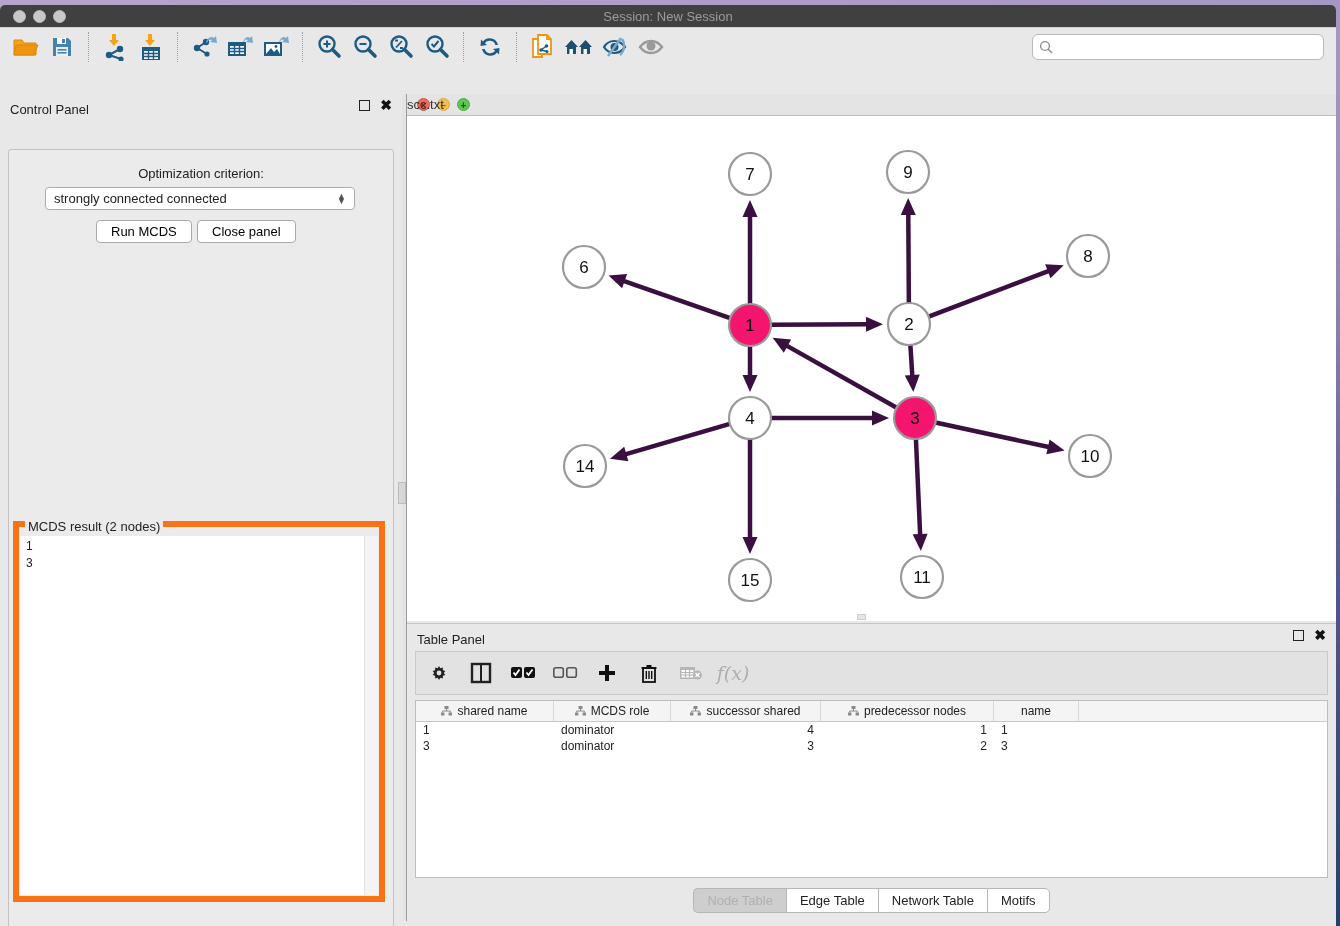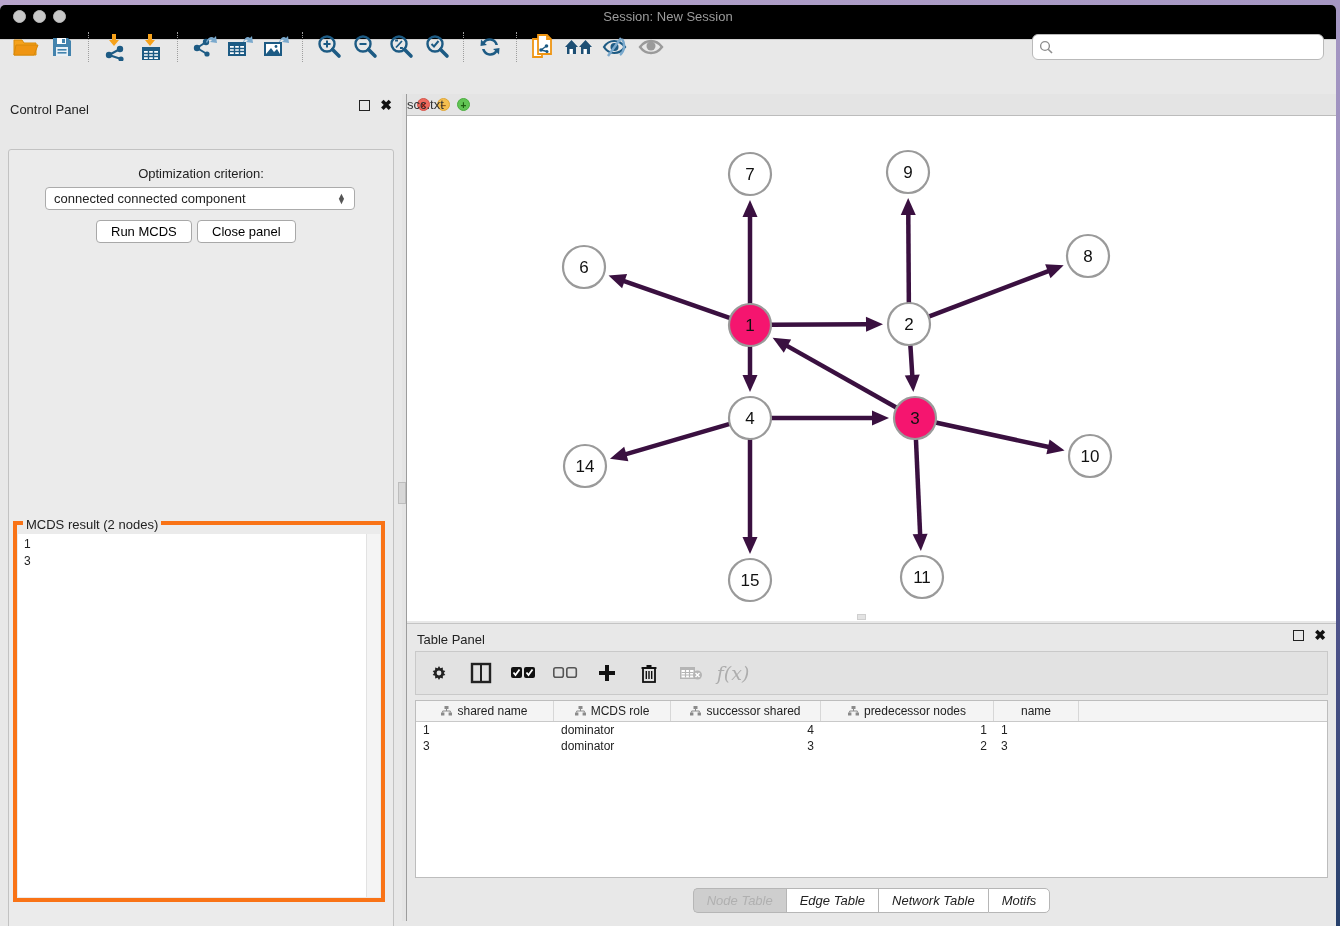--- a/index.html
+++ b/index.html
@@ -4,21 +4,21 @@
 <style>
   * { box-sizing: border-box; margin: 0; padding: 0; }
   html,body { width:1340px; height:926px; overflow:hidden; }
   body {
     font-family:"Liberation Sans",sans-serif;
     background:linear-gradient(165deg,#b7a4cb 0%,#9b8fbe 45%,#51548c 75%,#27406b 100%);
     position:relative; color:#222;
   }
   #app{position:absolute;left:0;top:5px;width:1336px;height:921px;background:#e8e8e8;border-radius:5px 5px 0 0;overflow:hidden;}
   
-  #titlebar{position:absolute;left:0;top:0;width:100%;height:35px;background:#000000;border-bottom:1px solid #d0d0d0;}
+  #titlebar{position:absolute;left:0;top:0;width:100%;height:23px;background:#404040;border-bottom:1px solid #d0d0d0;}
   .tl{position:absolute;top:5px;width:13px;height:13px;border-radius:50%;background:#c8c8c8;border:1px solid #b9b9b9;}
   #titlebar .t1{left:13px}#titlebar .t2{left:33px}#titlebar .t3{left:53px}
   #main-title{position:absolute;left:0;right:0;top:4px;text-align:center;font-size:13px;color:#9b9b9b;}
   
   #toolbar{position:absolute;left:0;top:23px;width:100%;height:38px;display:flex;align-items:center;padding:0 8px;}
   .tbtn{width:36px;height:32px;display:flex;align-items:center;justify-content:center;flex:0 0 auto;cursor:default;}
   .tsep{width:0;height:30px;border-left:1px dotted #9e9e9e;margin:0 8px;flex:0 0 auto;}
   #search-wrap{margin-left:auto;margin-right:4px;width:292px;height:26px;background:#fff;border:1px solid #b9b9b9;border-radius:6px;display:flex;align-items:center;padding:0 6px;}
   #search-wrap svg{flex:0 0 auto;}
   #search-input{border:none;outline:none;flex:1;height:20px;font-size:13px;background:transparent;margin-left:4px;}
@@ -35,21 +35,21 @@
   .cp-tab:first-child{border-radius:4px 0 0 0;}
   .cp-tab:last-child{border-right:1px solid #b4b4b4;border-radius:0 4px 0 0;}
   .cp-tab.active{background:#e2e2e2;color:#a9a9a9;}
   #cp-body{position:absolute;left:8px;top:55px;width:386px;height:848px;background:#ebebeb;border:1px solid #c2c2c2;border-radius:3px;}
   #opt-label{position:absolute;left:0;width:100%;top:16px;text-align:center;font-size:13px;}
   #opt-select{position:absolute;left:36px;top:37px;width:310px;height:23px;background:#fff;border:1px solid #ababab;border-radius:4px;display:flex;align-items:center;padding:0 8px;font-size:13px;}
   #opt-stepper{margin-left:auto;display:flex;flex-direction:column;line-height:5px;font-size:9px;color:#555;}
   .cp-btn{position:absolute;top:70px;height:23px;background:#fff;border:1px solid #a8a8a8;border-radius:4px;font-size:13px;font-family:"Liberation Sans",sans-serif;padding:0 14px;}
   #run-btn{left:87px;}
   #closepanel-btn{left:188px;}
-  #mcds-result{position:absolute;left:4px;top:371px;width:372px;height:381px;border:4px solid #f97316;}
+  #mcds-result{position:absolute;left:4px;top:371px;width:372px;height:381px;border:6px solid #f97316;}
   #mcds-result-title{position:absolute;left:6px;top:-8px;background:#ebebeb;font-size:13px;padding:0 3px;}
   #mcds-result-inner{position:absolute;left:1px;top:9px;right:15px;bottom:1px;background:#fff;font-size:12px;line-height:17px;padding:2px 6px;overflow:hidden;}
   #mcds-scroll{position:absolute;top:9px;right:1px;width:14px;bottom:1px;background:#f4f4f4;border-left:1px solid #e2e2e2;}
   
   #v-divider{position:absolute;left:402px;top:0;width:5px;height:100%;background:#e4e4e4;border-right:1px solid #9c9c9c;}
   #v-grip{position:absolute;left:-4px;top:388px;width:8px;height:22px;background:#d7d7d7;border:1px solid #bdbdbd;}
   
   #net-window{position:absolute;left:407px;top:0;width:929px;height:527px;background:#fff;}
   #net-titlebar{position:absolute;left:0;top:0;width:100%;height:22px;background:#e4e4e4;border-bottom:1px solid #bcbcbc;}
   .nt{position:absolute;top:4px;width:13px;height:13px;border-radius:50%;font-size:10px;font-weight:bold;text-align:center;line-height:13px;}
@@ -65,21 +65,21 @@
   .tp-ic{width:26px;height:26px;display:flex;align-items:center;justify-content:center;}
   .fx{font-family:"DejaVu Serif",serif;font-style:italic;font-size:19px;color:#adadad;}
   #tp-table{position:absolute;left:8px;top:76px;right:8px;height:178px;background:#fff;border:1px solid #bdbdbd;overflow:hidden;}
   #tp-header{display:flex;height:21px;border-bottom:1px solid #c9c9c9;background:#f4f4f4;align-items:center;}
   .th{display:flex;align-items:center;justify-content:center;gap:5px;font-size:12px;color:#222;border-right:1px solid #d7d7d7;height:100%;}
   .th svg{flex:0 0 auto;}
   .tr{display:flex;height:16px;font-size:12px;align-items:center;}
   .td{padding:0 7px;white-space:nowrap;overflow:hidden;}
   .num{text-align:right;}
   #tp-tabs{position:absolute;left:0;right:0;top:264px;display:flex;justify-content:center;}
-  .tp-tab{font-size:13px;padding:4px 13px;background:#fff;border:1px solid #b6b6b6;border-right:none;font-style:italic;}
+  .tp-tab{font-size:13px;padding:4px 13px;background:#fff;border:1px solid #b6b6b6;border-right:none;}
   .tp-tab:first-child{border-radius:5px 0 0 5px;}
   .tp-tab:last-child{border-right:1px solid #b6b6b6;border-radius:0 5px 5px 0;}
   .tp-tab.active{background:#cecece;color:#b0b0b0;}
   
   #statusbar{position:absolute;left:0;top:888px;width:100%;height:33px;background:#e8e8e8;border-top:1px solid #c6c6c6;}
   #list-btn{position:absolute;left:9px;top:6px;width:31px;height:23px;background:#f4f4f4;border:1px solid #b9b9b9;display:flex;align-items:center;justify-content:center;}
   #memory-btn{position:absolute;right:8px;top:6px;height:23px;background:#f2f2f2;border:1px solid #b9b9b9;display:flex;align-items:center;gap:6px;padding:0 10px;font-size:13px;}
   #memory-dot{width:12px;height:12px;border-radius:50%;background:#2f9e44;}
 </style>
 </head>
@@ -239,21 +239,21 @@
 
     <div id="control-panel">
       <div class="panel-head">Control Panel</div>
       <div class="panel-icons">
         <span class="float-ic"></span>
         <span class="close-ic">✖</span>
       </div>
       <div id="cp-body">
         <div id="opt-label">Optimization criterion:</div>
         <div id="opt-select">
-          <span>connected connected component</span>
+          <span>strongly connected connected</span>
           <span id="opt-stepper">
               <span>▲</span>
               <span>▼</span>
             </span>
         </div>
         <button class="cp-btn" id="run-btn">Run MCDS</button>
         <button class="cp-btn" id="closepanel-btn">Close panel</button>
         <div id="mcds-result">
           <div id="mcds-result-title">MCDS result (2 nodes)</div>
           <div id="mcds-result-inner">

